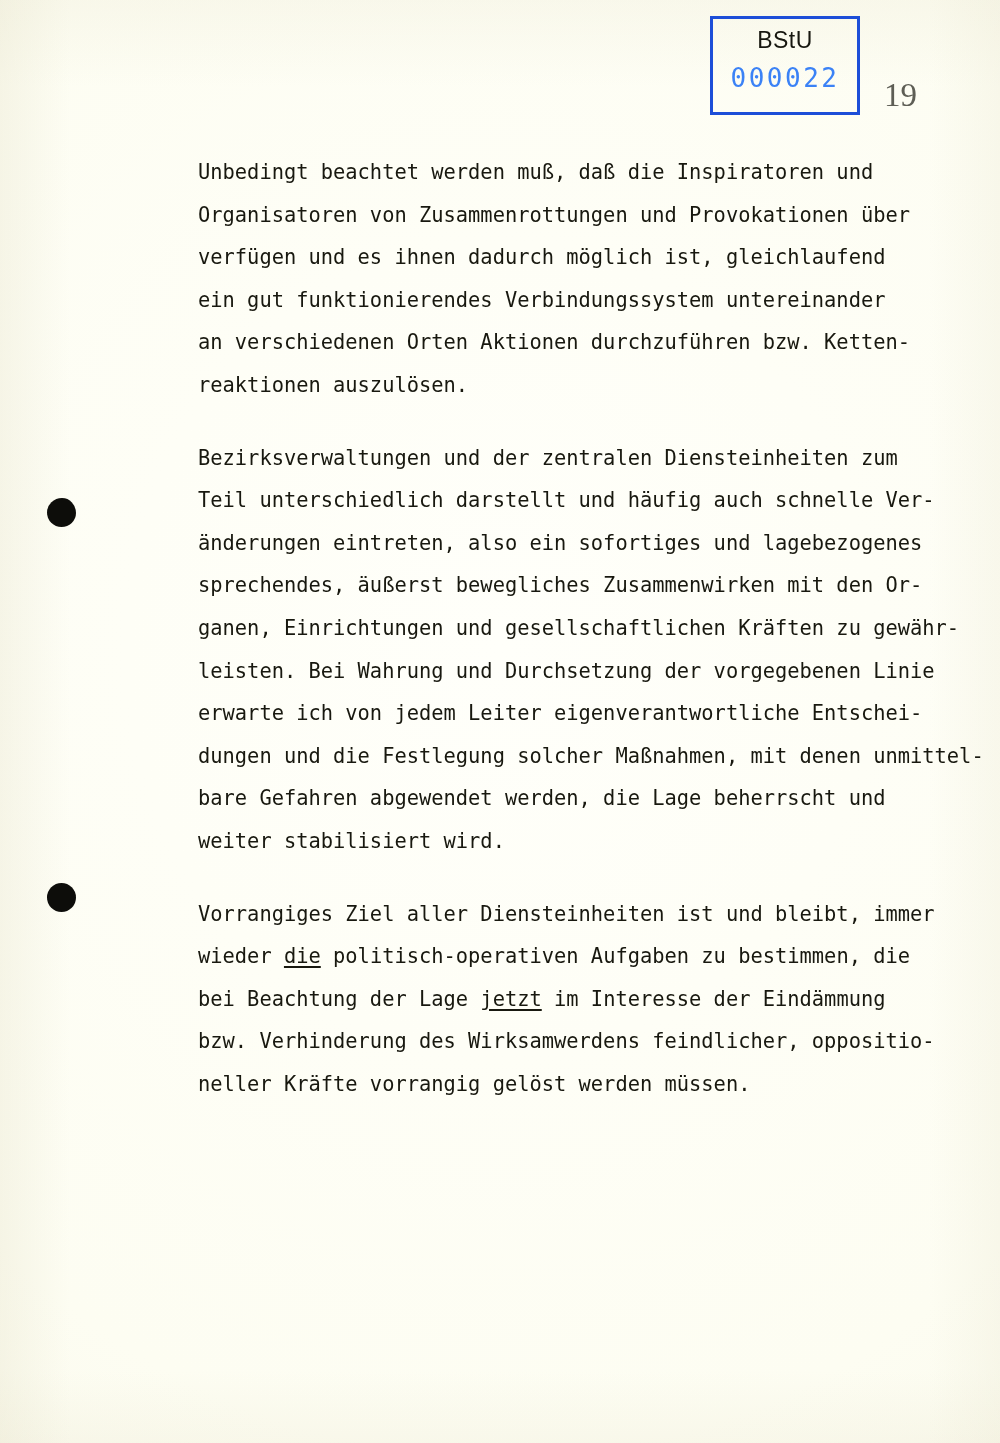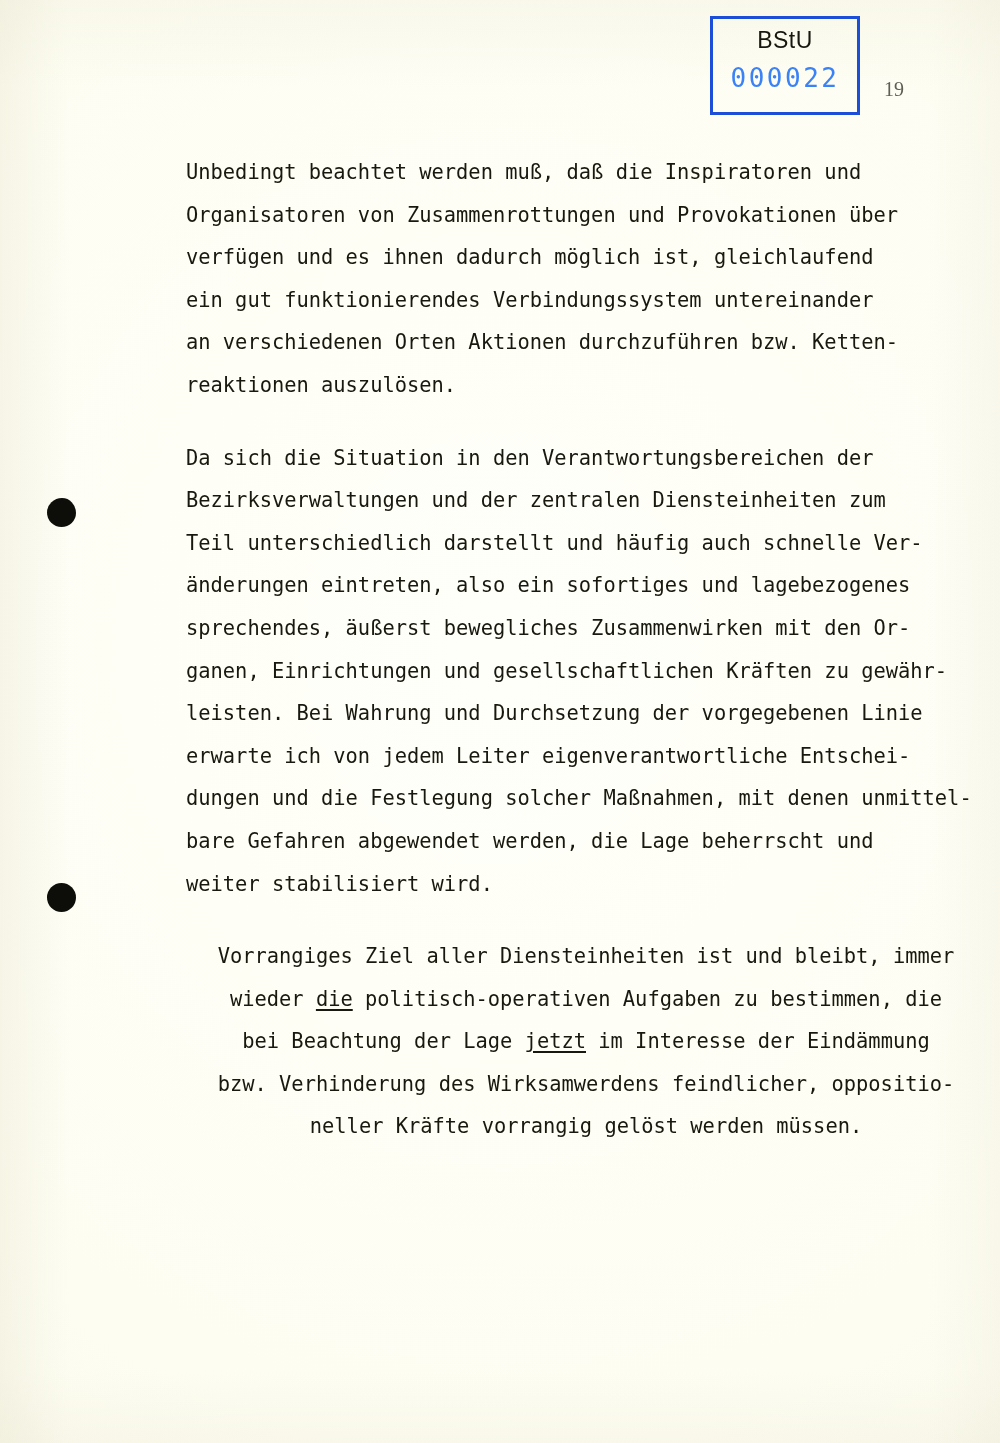--- a/index.html
+++ b/index.html
@@ -67,47 +67,47 @@
     color: #3b82f6;
     margin-top: 13px;
     line-height: 1;
   }
 
   .page-number {
     position: absolute;
     left: 884px;
     top: 79px;
     font-family: "Liberation Serif", serif;
-    font-size: 20px;
+    font-size: 33px;
     color: #5e5e55;
     line-height: 1;
   }
 
   
   .margin-dot {
     position: absolute;
     width: 29px;
     height: 29px;
     background: #0d0d0a;
     border-radius: 50%;
   }
   .margin-dot.dot-1 { left: 47px; top: 498px; border-radius: 52% 48% 50% 50% / 50% 52% 48% 50%; }
   .margin-dot.dot-2 { left: 47px; top: 883px; }
 
   
   .body-text {
     position: absolute;
-    left: 186px;
+    left: 198px;
     top: 151px;
     width: 800px;
   }
   .para {
     margin: 0 0 30px 0;
   }
-  .para:last-child { margin-bottom: 0; text-align: center; }
+  .para:last-child { margin-bottom: 0; }
   .line {
     font-family: "DejaVu Sans Mono", monospace;
     font-size: 20.4px;
     line-height: 42.6px;
     color: #18180f;
     white-space: pre;
     letter-spacing: 0px;
   }
   .line u {
     text-decoration: underline;
@@ -134,21 +134,20 @@
   <div class="body-text">
       <div class="para">
         <div class="line"><span>Unbedingt beachtet werden muß, daß die Inspiratoren und</span></div>
         <div class="line"><span>Organisatoren von Zusammenrottungen und Provokationen über</span></div>
         <div class="line"><span>verfügen und es ihnen dadurch möglich ist, gleichlaufend</span></div>
         <div class="line"><span>ein gut funktionierendes Verbindungssystem untereinander</span></div>
         <div class="line"><span>an verschiedenen Orten Aktionen durchzuführen bzw. Ketten-</span></div>
         <div class="line"><span>reaktionen auszulösen.</span></div>
       </div>
       <div class="para">
-        <div class="line"><span>Da sich die Situation in den Verantwortungsbereichen der</span></div>
         <div class="line"><span>Bezirksverwaltungen und der zentralen Diensteinheiten zum</span></div>
         <div class="line"><span>Teil unterschiedlich darstellt und häufig auch schnelle Ver-</span></div>
         <div class="line"><span>änderungen eintreten, also ein sofortiges und lagebezogenes</span></div>
         <div class="line"><span>sprechendes, äußerst bewegliches Zusammenwirken mit den Or-</span></div>
         <div class="line"><span>ganen, Einrichtungen und gesellschaftlichen Kräften zu gewähr-</span></div>
         <div class="line"><span>leisten. Bei Wahrung und Durchsetzung der vorgegebenen Linie</span></div>
         <div class="line"><span>erwarte ich von jedem Leiter eigenverantwortliche Entschei-</span></div>
         <div class="line"><span>dungen und die Festlegung solcher Maßnahmen, mit denen unmittel-</span></div>
         <div class="line"><span>bare Gefahren abgewendet werden, die Lage beherrscht und</span></div>
         <div class="line"><span>weiter stabilisiert wird.</span></div>

